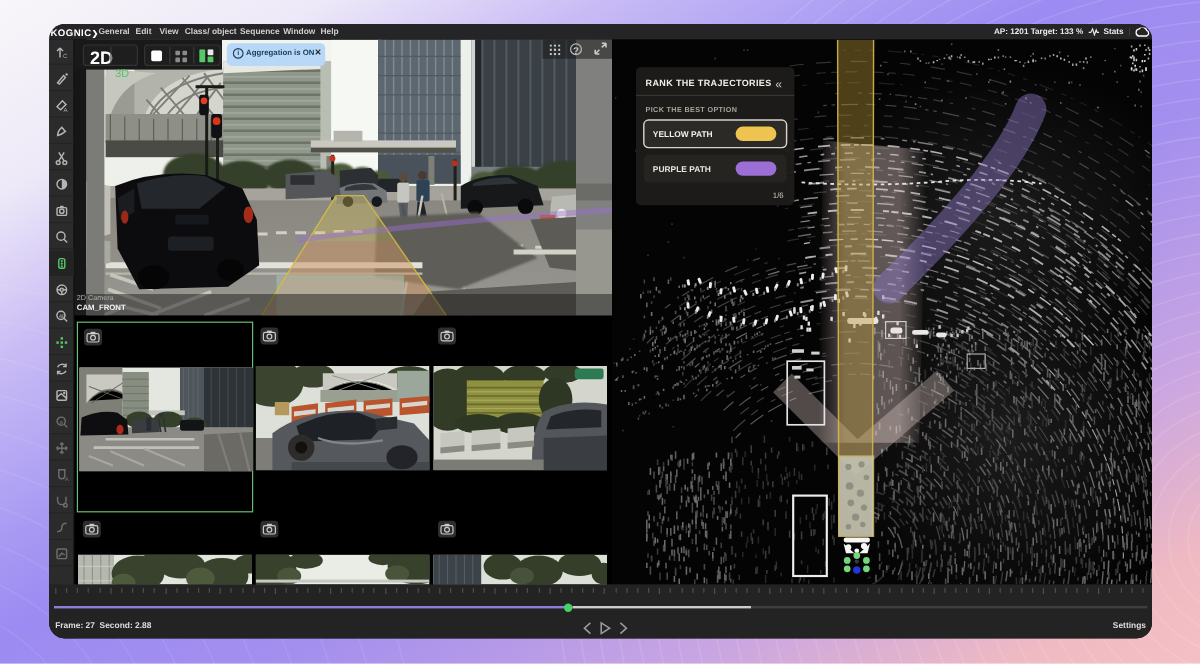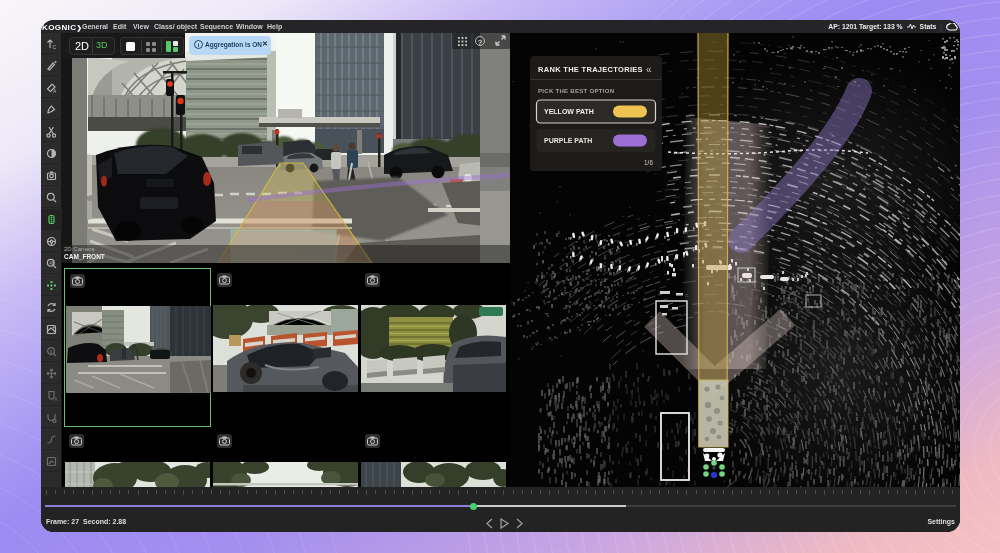--- a/index.html
+++ b/index.html
@@ -376,23 +376,23 @@
  <path d="M218 130 L241 130 L310 230 L156 230 Z" fill="none" stroke="#d5bf3c" stroke-width="1.2" opacity="0.85"></path>
  <path d="M186 167 Q300 152 448 142" stroke="#9a6fd2" stroke-width="4.5" fill="none" opacity="0.45"></path>
 </g>
 </svg>
 
    <div style="position:absolute;left:0;top:212px;width:448px;height:18px;background:rgba(32,32,32,.52)"></div>
    <div style="position:absolute;left:2px;top:213px;font-size:6px;color:#aeaeae">2D Camera</div>
    <div style="position:absolute;left:2px;top:220px;font-size:6.5px;font-weight:bold;color:#f2f2f2">CAM_FRONT</div>
    <div style="position:absolute;left:0px;top:0px;width:123px;height:25px;background:#191919"></div>
    <div class="chip" style="left:7px;top:4px;width:46px;height:18px"></div>
-   <div style="position:absolute;left:13px;top:7px;font-size:11px;font-weight:normal;color:#fff">2D</div>
+   <div style="position:absolute;left:13px;top:7px;font-size:15px;font-weight:bold;color:#fff">2D</div>
    <div style="position:absolute;left:30px;top:6px;width:1px;height:14px;background:#3a3a3a"></div>
-   <div style="position:absolute;left:34px;top:7px;font-size:9px;font-weight:normal;color:#50c562">3D</div>
+   <div style="position:absolute;left:34px;top:23px;font-size:9px;font-weight:normal;color:#50c562">3D</div>
    <div class="chip" style="left:58px;top:4px;width:64px;height:18px"></div>
    <div style="position:absolute;left:64px;top:9px;width:9px;height:9px;background:#fff;border-radius:1.5px"></div>
    <div style="position:absolute;left:79px;top:6px;width:1px;height:14px;background:#3a3a3a"></div>
    <svg style="position:absolute;left:84px;top:9px" width="10" height="10" viewBox="0 0 10 10">
         <g fill="#8a8a8a">
           <rect x="0" y="0" width="4" height="4" rx="1"></rect>
           <rect x="6" y="0" width="4" height="4" rx="1"></rect>
           <rect x="0" y="6" width="4" height="4" rx="1"></rect>
           <rect x="6" y="6" width="4" height="4" rx="1"></rect>
         </g>

